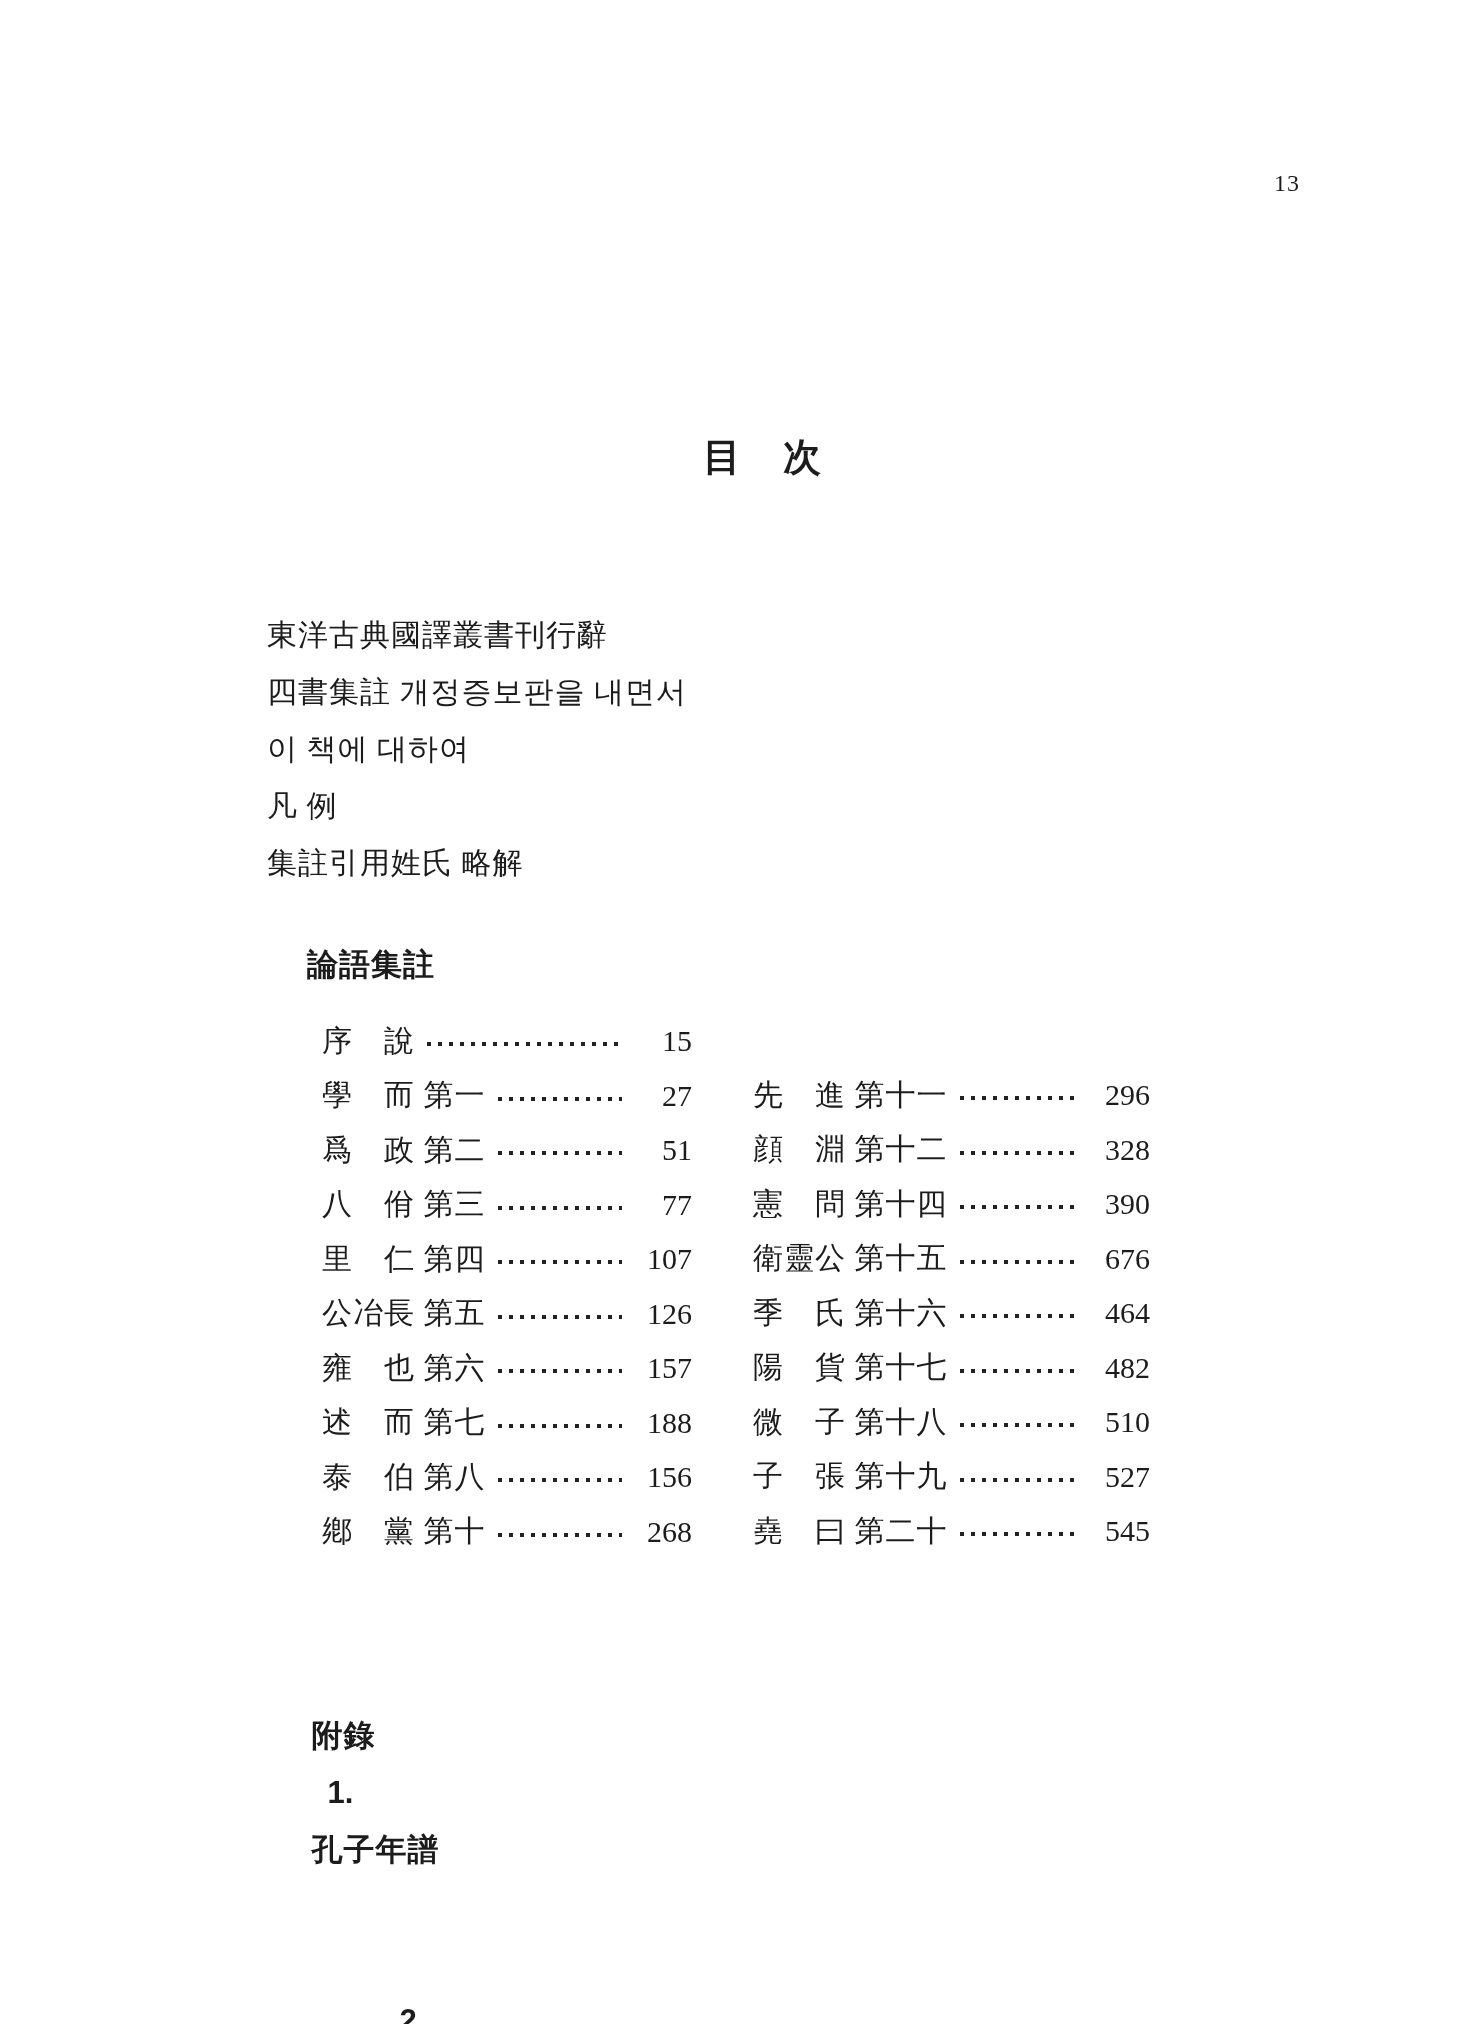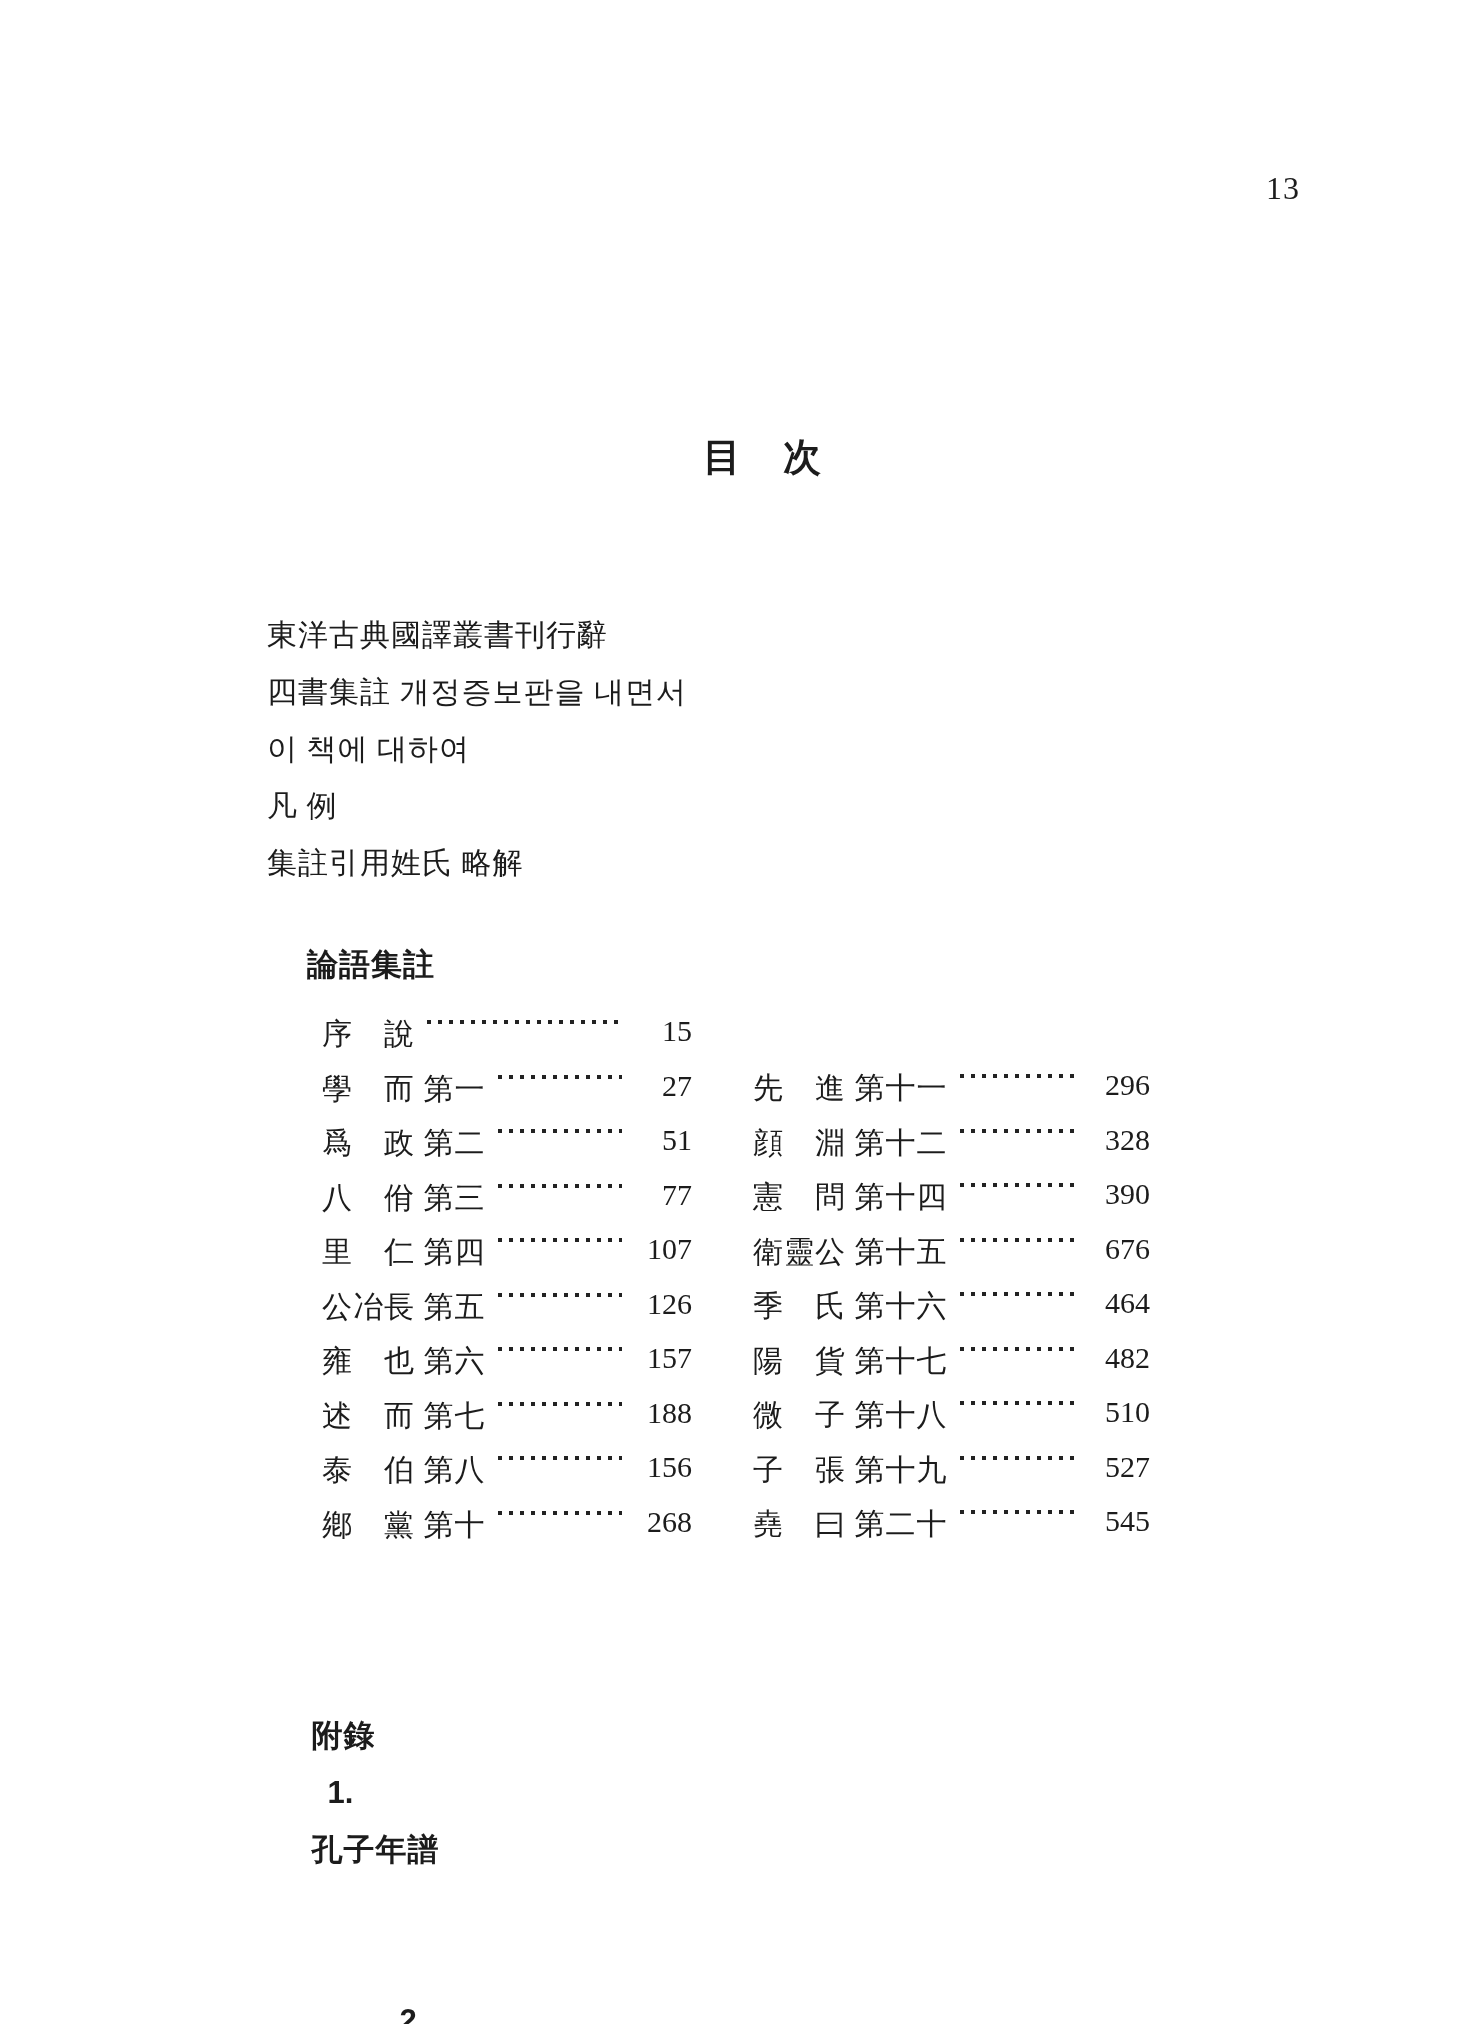--- a/index.html
+++ b/index.html
@@ -8,21 +8,21 @@
     width:1480px;height:2024px;
     background:#ffffff;
     color:#1c1c1c;
     font-family:"Liberation Serif","DejaVu Serif",serif;
     overflow:hidden;
     margin:0 auto;
   }
 
   .page-number{
     position:absolute;top:170px;right:180px;
-    font-size:32px;letter-spacing:1px;
+    font-size:24px;letter-spacing:1px;
   }
 
   .doc-title{
     position:absolute;top:432px;left:0;width:100%;margin:0;
     text-align:center;text-indent:46px;
     font-family:"Liberation Sans","DejaVu Sans",sans-serif;
     font-weight:bold;font-size:38px;letter-spacing:2px;
   }
 
   .front-matter{
@@ -32,21 +32,21 @@
 
   .toc-section-title{
     position:absolute;left:307px;top:944px;margin:0;
     font-family:"Liberation Sans","DejaVu Sans",sans-serif;
     font-weight:bold;font-size:31px;letter-spacing:1px;
   }
 
   .toc-col{position:absolute;font-size:30px;}
   .toc-left{left:322px;top:1014px;width:370px;}
   .toc-right{left:753px;top:1068px;width:397px;}
-  .toc-row{display:flex;align-items:flex-start;height:54.5px;}
+  .toc-row{display:flex;align-items:center;height:54.5px;}
   .toc-row .t{white-space:pre;letter-spacing:1px;}
   .leader{
     flex:1;height:4px;margin:6px 14px 0 12px;
     background:repeating-linear-gradient(90deg,#222 0 4px,transparent 4px 11px);
   }
   .pg{min-width:56px;text-align:right;}
 
   .appendix{
     position:absolute;left:265px;top:1650px;
     font-size:31px;line-height:57px;

